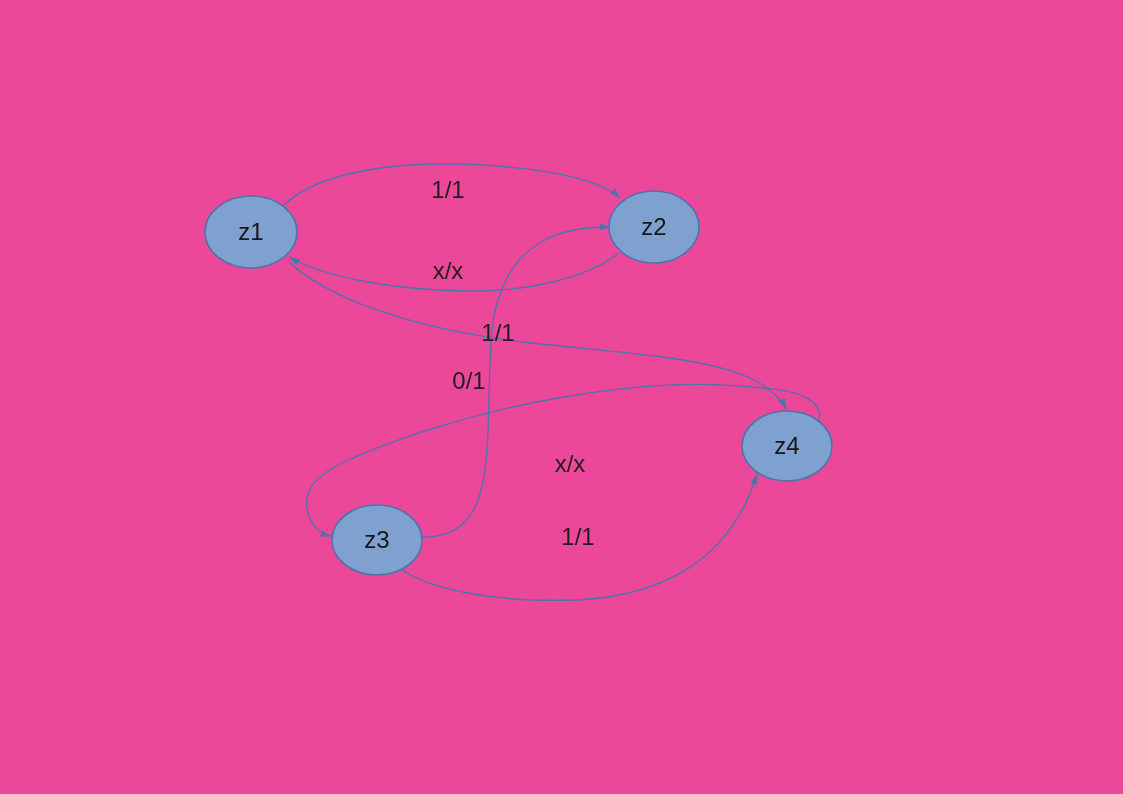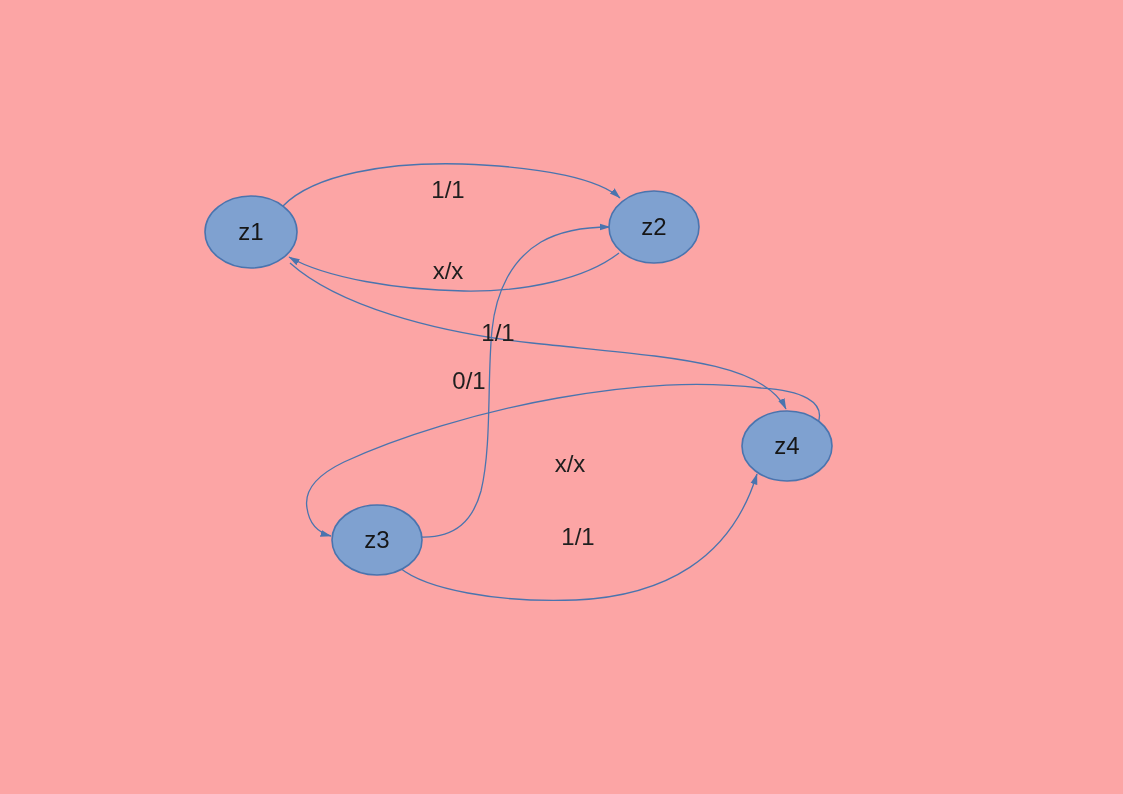--- a/index.html
+++ b/index.html
@@ -4,21 +4,21 @@
 <style>
   html, body {
     margin: 0;
     padding: 0;
     background: #ffffff;
   }
   .canvas {
     position: relative;
     width: 1123px;
     height: 794px;
-    background: #fca5a5;
+    background: #ec4899;
     overflow: hidden;
     font-family: "Liberation Sans", sans-serif;
   }
   svg { display: block; }
   .edge {
     fill: none;
     stroke: #4a74ae;
     stroke-width: 1.3;
   }
   .node-ellipse {

